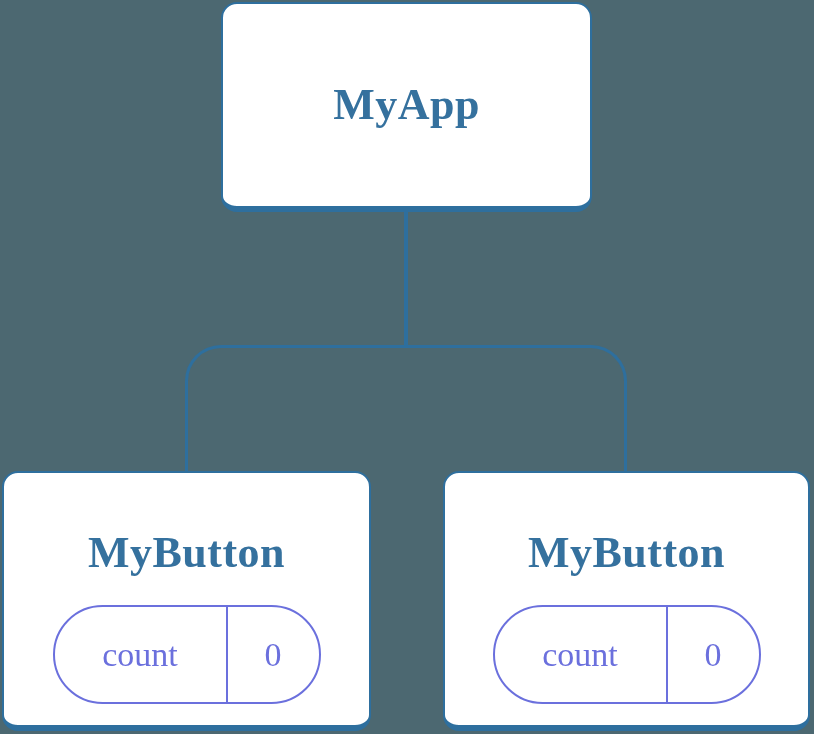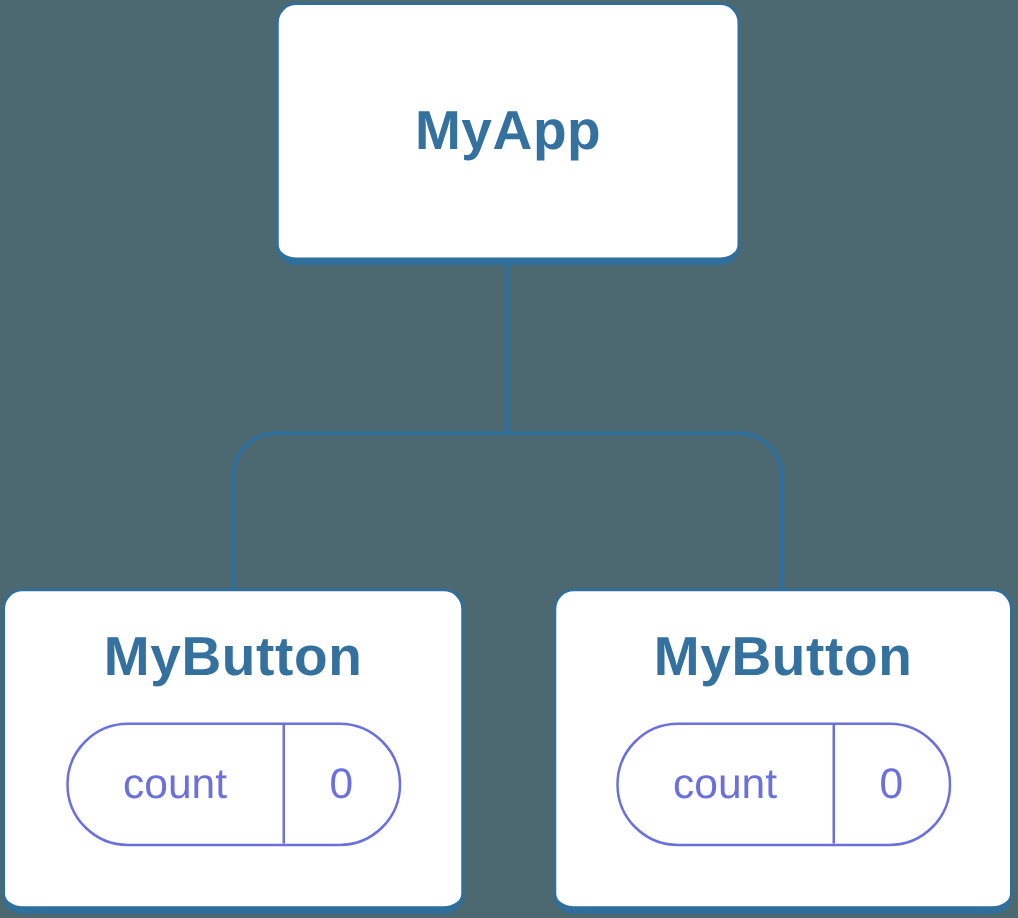--- a/index.html
+++ b/index.html
@@ -21,20 +21,21 @@
     overflow: hidden;
   }
 
   
   .node {
     position: absolute;
     background: var(--box-fill);
     border: 2px solid var(--blue);
     border-bottom-width: 6px;
     border-radius: 16px;
+    font-family: Liberation Serif, serif;
   }
   .node-title {
     font-size: 44px;
     line-height: 48px;
     font-weight: 600;
     color: var(--title);
     letter-spacing: 0.5px;
   }
 
   .root-node {
@@ -61,21 +62,21 @@
     border-radius: 36px 36px 0 0;
     background: transparent;
   }
 
   .child-node {
     top: 471px;
     height: 260px;
     display: flex;
     flex-direction: column;
     align-items: center;
-    padding-top: 29px;
+    padding-top: 56px;
   }
   .child-left  { left: 2px;   width: 369px; }
   .child-right { left: 443px; width: 367px; }
 
   
   .pill {
     margin-top: 28px;
     width: 268px; height: 99px;
     border: 2px solid var(--purple);
     border-radius: 50px;

